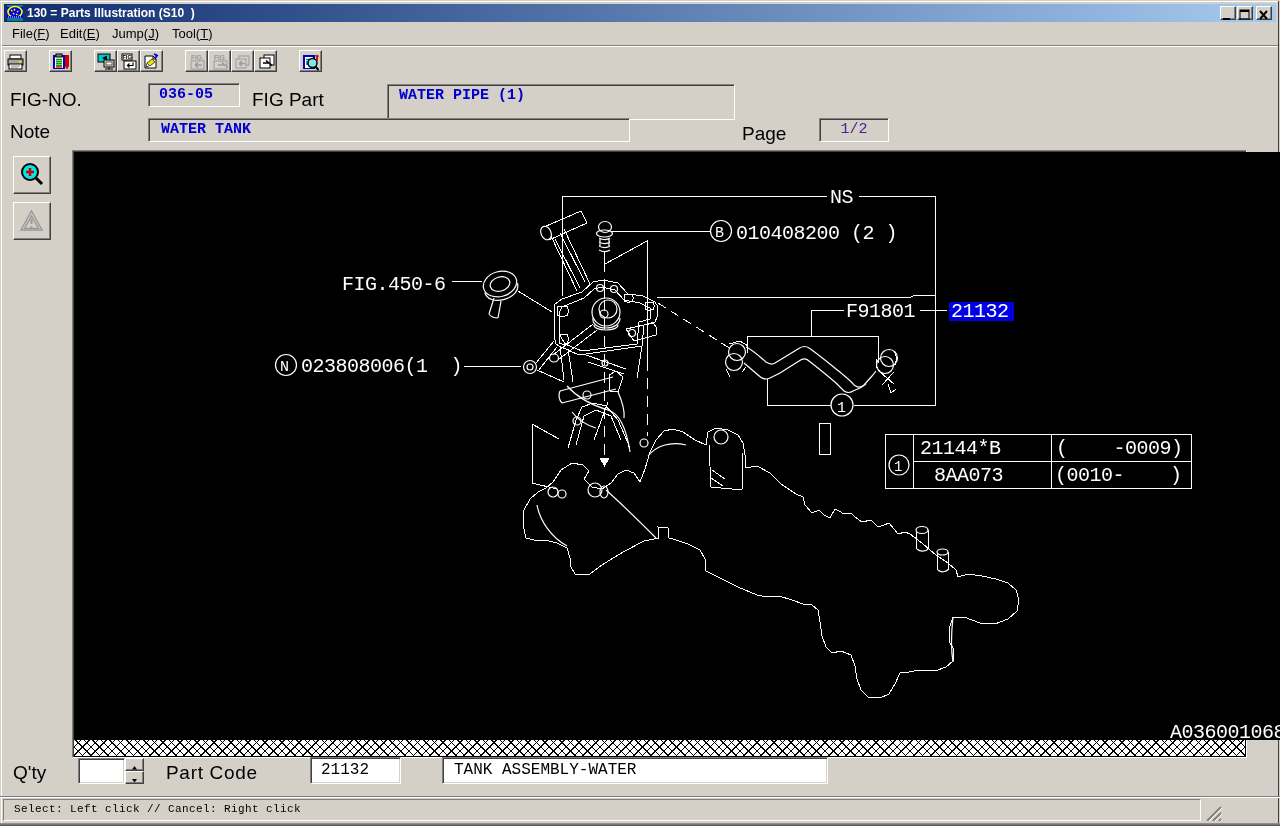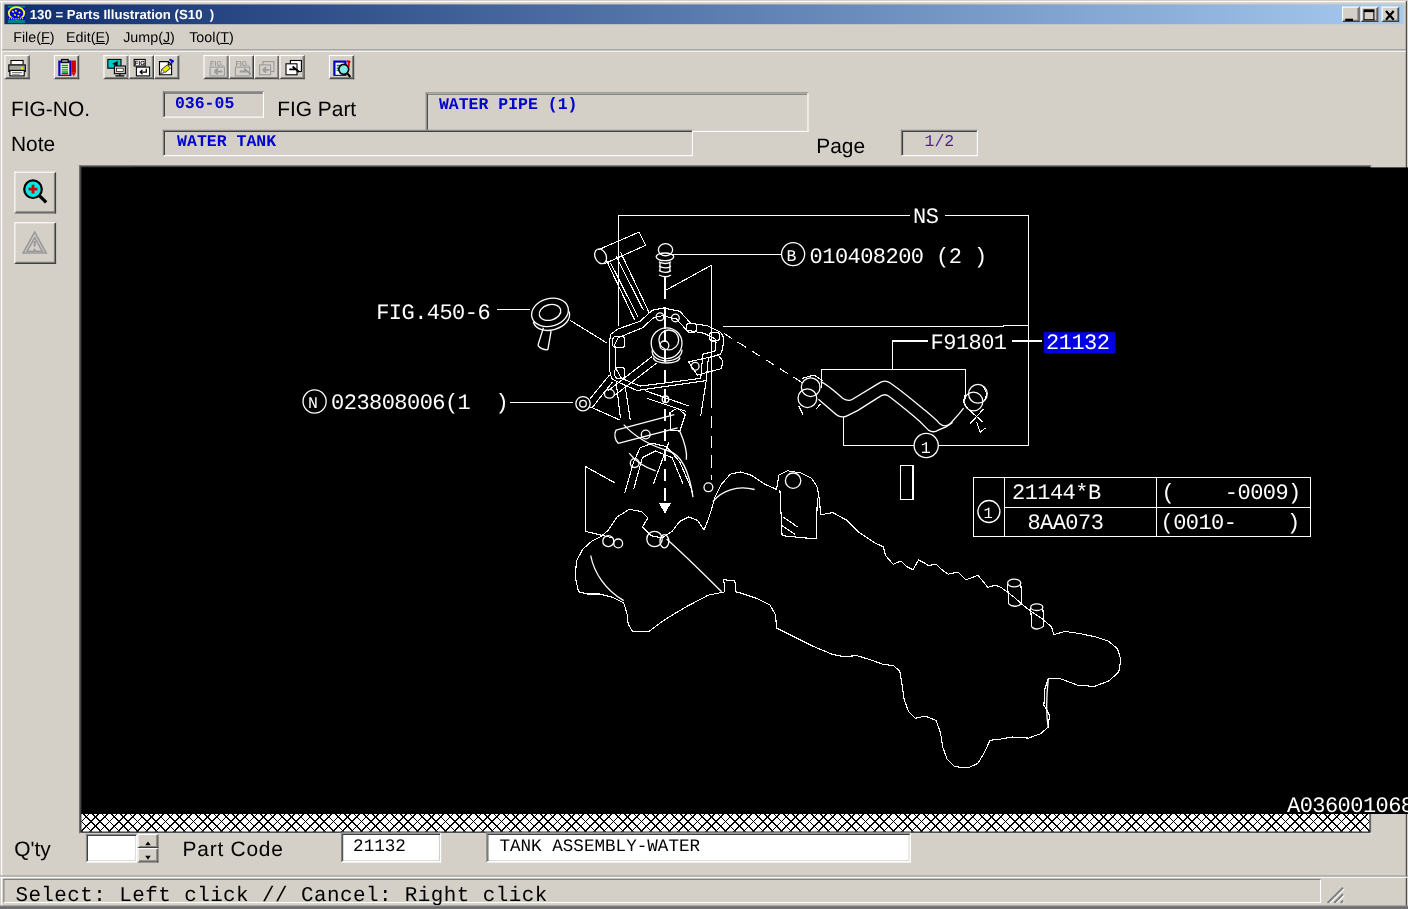--- a/index.html
+++ b/index.html
@@ -13,21 +13,21 @@
 #sep1{left:2px;top:45px;width:1276px;height:2px;border-top:1px solid #808080;border-bottom:1px solid #fff;}
 .tbtn{top:50px;width:23px;height:22px;background:#d4d0c8;border:1px solid;border-color:#fff #404040 #404040 #fff;box-shadow:inset -1px -1px 0 #808080;}
 .tbtn svg{position:absolute;left:2px;top:2px;}
 .label{font-family:Liberation Sans, sans-serif;font-size:19px;color:#000;white-space:pre;}
 .field{background:#d4d0c8;border:1px solid;border-color:#808080 #fff #fff #808080;box-shadow:inset 1px 1px 0 #404040, inset -1px -1px 0 #d4d0c8;font-family:"Liberation Mono",monospace;font-weight:bold;font-size:15px;color:#0000d0;white-space:pre;}
 .sidebtn{left:13px;width:38px;height:38px;background:#d4d0c8;border:1px solid;border-color:#fff #404040 #404040 #fff;box-shadow:inset -1px -1px 0 #808080;}
 #canvas-border{left:72px;top:150px;width:1175px;height:608px;border:1px solid;border-color:#808080 #fff #fff #808080;box-shadow:inset 1px 1px 0 #404040;background:#000;}
 #hatch{left:74px;top:740px;width:1171px;height:16px;background-color:#fff;background-image:repeating-linear-gradient(45deg,#000 0 1px,transparent 1px 6px),repeating-linear-gradient(-45deg,#000 0 1px,transparent 1px 6px);}
 .editbox{background:#fff;border:1px solid;border-color:#808080 #fff #fff #808080;box-shadow:inset 1px 1px 0 #404040,inset -1px -1px 0 #d4d0c8;font-family:"Liberation Mono",monospace;font-size:16px;color:#000;white-space:pre;}
 #statusbar{left:3px;top:799px;width:1198px;height:22px;border:1px solid;border-color:#808080 #fff #fff #808080;}
-#status-text{left:14px;top:803px;font-family:"Liberation Mono",monospace;font-size:19px;letter-spacing:0.4px;color:#000;white-space:pre;}
+#status-text{left:14px;top:803px;font-family:"Liberation Mono",monospace;font-size:11px;letter-spacing:0.4px;color:#000;white-space:pre;}
 #bottomedge{left:0;top:823px;width:1280px;height:3px;background:linear-gradient(#9a9a9a,#505050);}
 </style>
 </head>
 <body>
 
 <div class="abs" style="left:0;top:0;width:1280px;height:1px;background:#d4d0c8"></div>
 <div class="abs" style="left:1;top:1px;width:1278px;height:1px;background:#fff"></div>
 <div class="abs" style="left:1px;top:1px;width:1px;height:824px;background:#fff"></div>
 <div class="abs" style="left:1278px;top:1px;width:1px;height:824px;background:#404040"></div>
 

